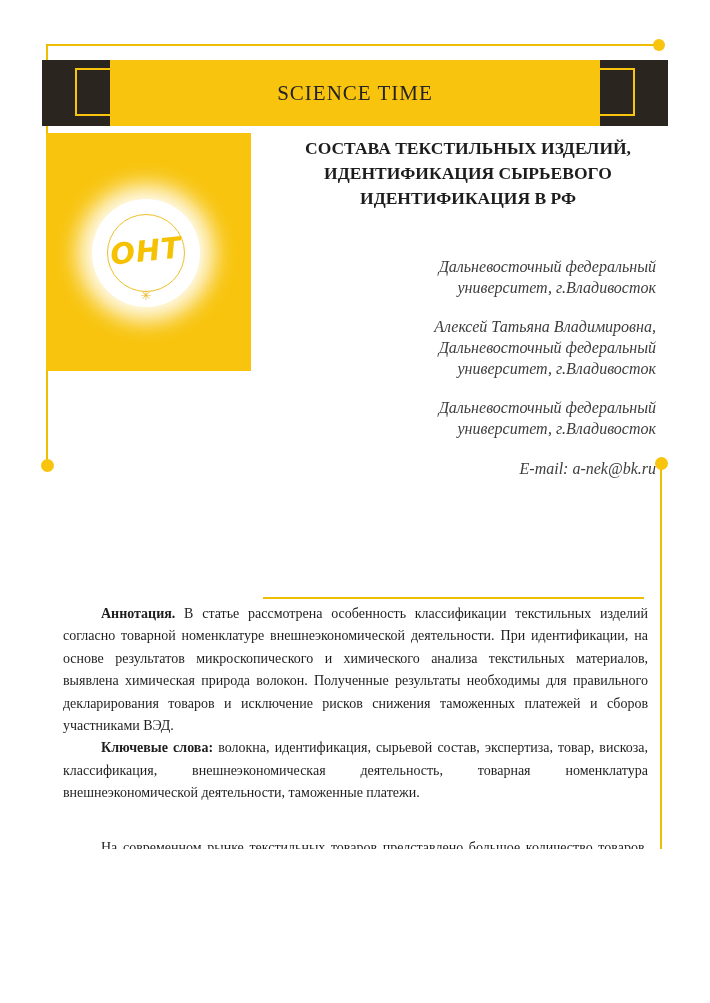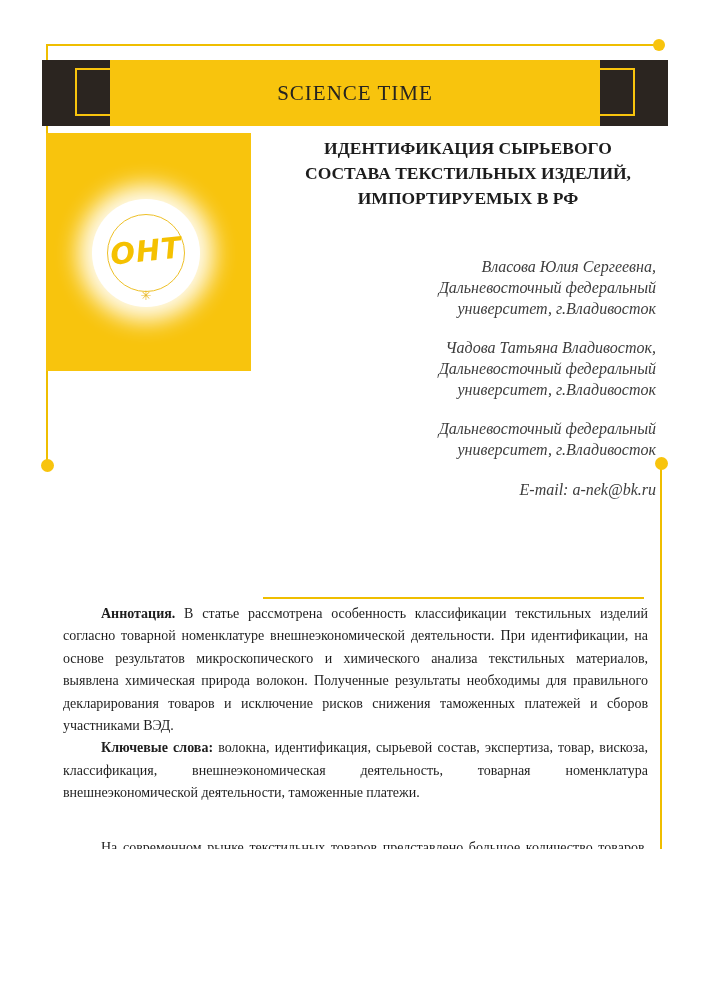--- a/index.html
+++ b/index.html
@@ -82,33 +82,32 @@
   </div>
 
   <div class="logo-box">
     <div class="logo-glow"></div>
     <div class="logo-ring"></div>
     <div class="logo-text">ОНТ</div>
     <div class="logo-mark">✳</div>
   </div>
 
   <div class="article-title">
+    <div>СОСТАВА ТЕКСТИЛЬНЫХ ИЗДЕЛИЙ,</div>
     <div>ИДЕНТИФИКАЦИЯ СЫРЬЕВОГО</div>
-    <div>СОСТАВА ТЕКСТИЛЬНЫХ ИЗДЕЛИЙ,</div>
-    <div>ИМПОРТИРУЕМЫХ В РФ</div>
+    <div>ИДЕНТИФИКАЦИЯ В РФ</div>
   </div>
 
   <div class="authors">
     <div class="author">
-      <p>Власова Юлия Сергеевна,</p>
       <p>Дальневосточный федеральный</p>
       <p>университет, г.Владивосток</p>
     </div>
     <div class="author">
-      <p>Чадова Татьяна Владивосток,</p>
+      <p>Алексей Татьяна Владимировна,</p>
       <p>Дальневосточный федеральный</p>
       <p>университет, г.Владивосток</p>
     </div>
     <div class="author">
       <p>Дальневосточный федеральный</p>
       <p>университет, г.Владивосток</p>
       <p class="email">E-mail: a-nek@bk.ru</p>
     </div>
   </div>
 

